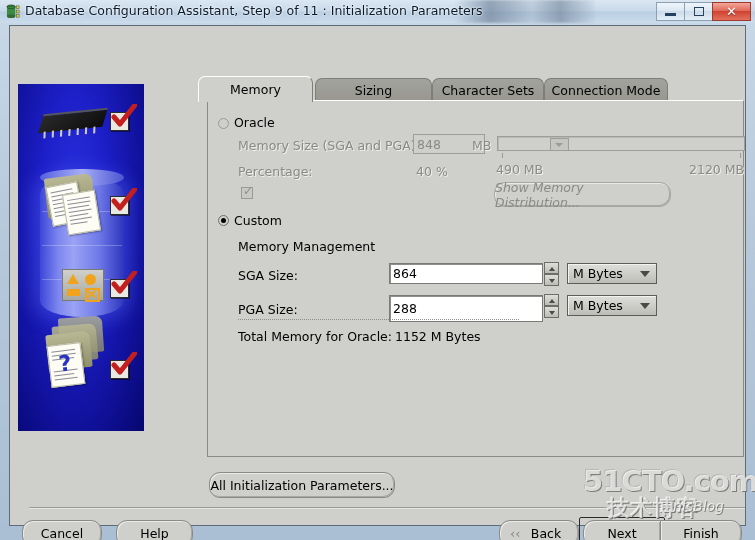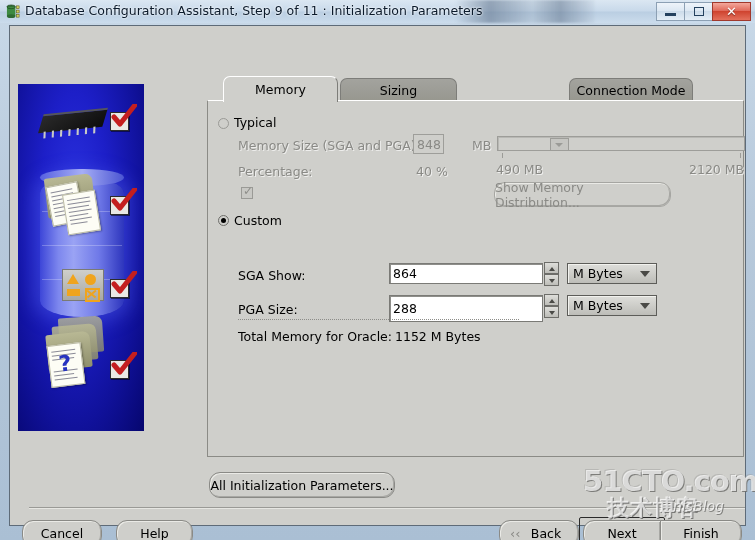--- a/index.html
+++ b/index.html
@@ -109,21 +109,21 @@
   .sb-check{position:absolute;width:22px;height:21px;}
   .sb-check .box{
     position:absolute;left:0;top:2px;width:17px;height:17px;
     background:#e9e9e4;border:1px solid #2b2b2b;box-shadow:1px 1px 0 rgba(0,0,0,.5);
   }
   .sb-check .tick{
     position:absolute;left:1px;top:-6px;width:26px;height:24px;
   }
 
   
-  .tabstrip{position:absolute;left:213px;top:52px;width:470px;height:23px;padding-left:14px;}
+  .tabstrip{position:absolute;left:188px;top:52px;width:470px;height:23px;padding-left:14px;}
   .tab{
     position:absolute;top:0;height:23px;box-sizing:border-box;
     display:flex;align-items:center;justify-content:center;
     font-size:12.5px;color:#000;
     border:1px solid #7d7d79;border-bottom:none;
     border-radius:7px 7px 0 0;
     background:linear-gradient(to bottom,#a3a39e,#97978f);
   }
   .tab.active{
     background:#cfcfcb;border-color:#ffffff #7d7d79 #cfcfcb #ffffff;
@@ -179,21 +179,21 @@
   .spin .t{position:absolute;left:4px;width:0;height:0;border-left:3.5px solid transparent;border-right:3.5px solid transparent;}
   .spin .up .t{top:4px;border-bottom:4px solid #4a4a46;}
   .spin .dn .t{top:4px;border-top:4px solid #4a4a46;}
   .btn{
     position:absolute;box-sizing:border-box;height:25px;
     border:1px solid #8a8a86;border-radius:11px;background:#cfcfcb;
     display:flex;align-items:center;justify-content:center;
     font-size:12.5px;color:#000;
     box-shadow:inset 1px 1px 0 #eaeae6, inset -1px -1px 0 #a8a8a4;
   }
-  .btn.dis{color:#8a8a86;border-color:#a6a6a2;}
+  .btn.dis{color:#8a8a86;border-color:#a6a6a2;font-style:italic;}
   .btn.focus:after{
     content:"";position:absolute;left:-5px;top:-4px;right:-5px;bottom:-4px;
     border:1.5px solid #2a2a2a;border-radius:2px;
   }
   .slider{
     position:absolute;left:487px;top:110px;width:248px;height:15px;
     box-sizing:border-box;border:1px solid #9d9d99;background:#cfcfcb;
     box-shadow:inset 1px 1px 0 #b8b8b4;
   }
   .sl-thumb{
@@ -348,32 +348,35 @@
       </div>
     </div>
 
     <div class="tabstrip">
       <div class="tab active" style="left:0px;width:115px;">
         <span>Memory</span>
       </div>
       <div class="tab" style="left:117px;width:117px;">
         <span>Sizing</span>
       </div>
+      <div class="tab" style="left:234px;width:112px;">
+        <span>Character Sets</span>
+      </div>
       <div class="tab" style="left:346px;width:124px;">
         <span>Connection Mode</span>
       </div>
     </div>
 
     <div class="panel"></div>
 
     <div class="radio dis" style="left:208px;top:92px"></div>
-    <div class="lbl" style="left:224px;top:89px">Typical</div>
+    <div class="lbl" style="left:224px;top:89px">Oracle</div>
 
     <div class="lbl dis" style="left:228px;top:112px">Memory Size (SGA and PGA):</div>
-    <div class="tfield dis" style="left:403px;top:108px;width:31px;height:20px">
+    <div class="tfield dis" style="left:403px;top:108px;width:72px;height:20px">
       <span>848</span>
     </div>
     <div class="lbl dis" style="left:462px;top:112px">MB</div>
 
     <div class="slider">
       <div class="sl-thumb">
           <div class="a"></div>
         </div>
     </div>
     <div class="sl-tick" style="left:492px"></div>
@@ -390,22 +393,23 @@
 
     <div class="btn dis" style="left:484px;top:156px;width:177px">
       <span>Show Memory Distribution...</span>
     </div>
 
     <div class="radio" style="left:208px;top:189px">
       <div class="dot"></div>
     </div>
     <div class="lbl" style="left:224px;top:187px">Custom</div>
 
-
-    <div class="lbl" style="left:228px;top:242px">SGA Show:</div>
+    <div class="lbl" style="left:228px;top:213px">Memory Management</div>
+
+    <div class="lbl" style="left:228px;top:242px">SGA Size:</div>
     <div class="tfield" style="left:379px;top:237px;width:154px;height:21px">
       <span>864</span>
     </div>
     <div class="spin" style="left:534px;top:236px">
       <div class="up">
           <span class="t"></span>
         </div>
       <div class="dn">
           <span class="t"></span>
         </div>

